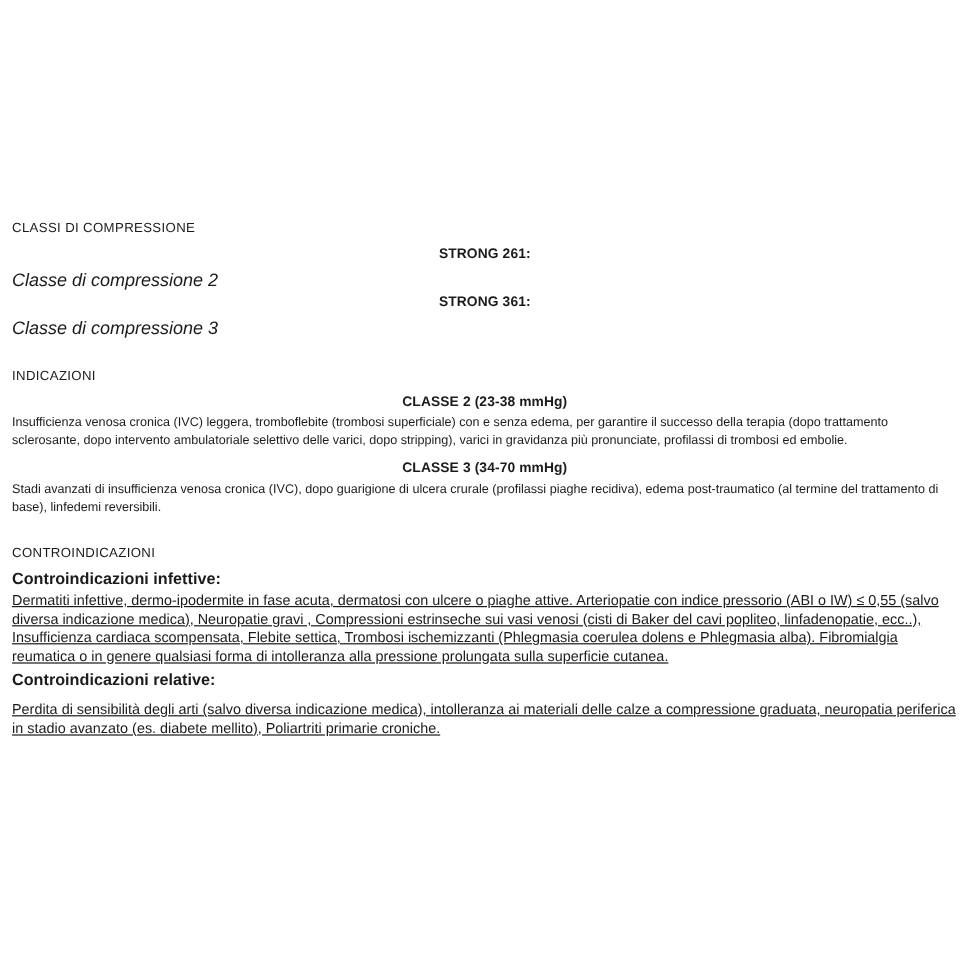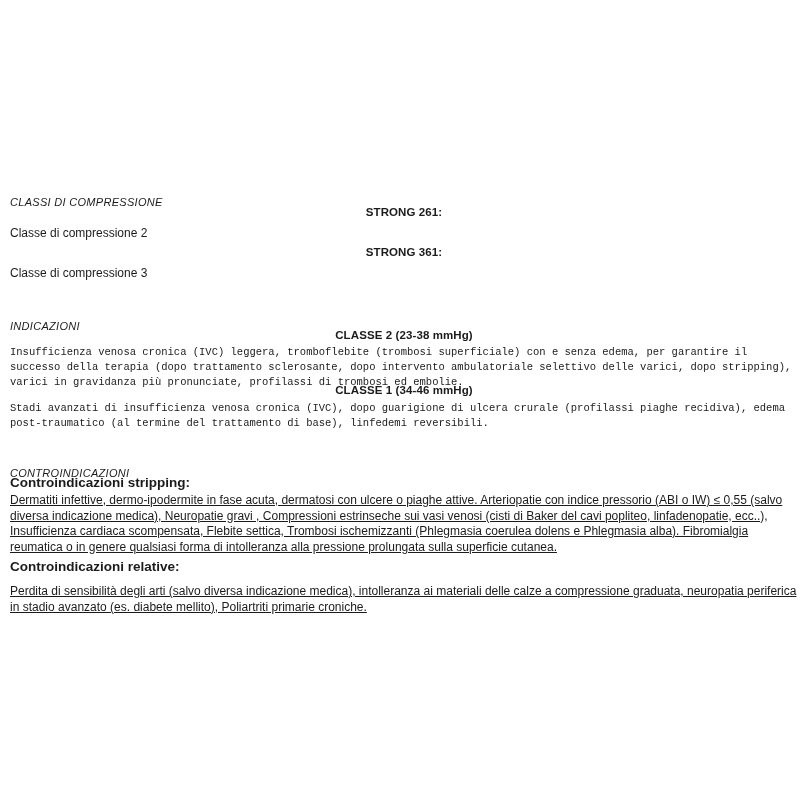--- a/index.html
+++ b/index.html
@@ -11,41 +11,39 @@
     width: 800px;
     height: 800px;
     position: relative;
     font-family: "Liberation Sans", "DejaVu Sans", sans-serif;
     color: #1b1b1b;
     overflow: hidden;
   }
   .abs { position: absolute; left: 10px; width: 788px; }
 
   .section-heading {
-    font-style: italic;
     font-size: 11px;
     font-weight: 400;
     letter-spacing: 0.3px;
     color: #1b1b1b;
-    margin-top: 12px;
   }
   .small-label {
     font-weight: 700;
     font-size: 11.5px;
     letter-spacing: 0.1px;
     text-align: center;
   }
   .small-text {
-    font-size: 12px;
+    font-size: 15px;
     line-height: 15px;
+    font-style: italic;
   }
   .body-text-sm {
     font-size: 10.5px;
     line-height: 15px;
-    font-family: Liberation Mono, monospace;
   }
   .big-label {
     font-weight: 700;
     font-size: 13.5px;
   }
   .body-text-md {
     font-size: 12px;
     line-height: 15.5px;
     text-decoration: underline;
   }
@@ -62,25 +60,25 @@
 <div class="abs small-label" style="top:246px;">STRONG 361:</div>
 
 <div class="abs small-text" style="top:266px;">Classe di compressione 3</div>
 
 <div class="abs section-heading" style="top:308px;">INDICAZIONI</div>
 
 <div class="abs small-label" style="top:329px;">CLASSE 2 (23-38 mmHg)</div>
 
 <div class="abs body-text-sm" style="top:345px;">Insufficienza venosa cronica (IVC) leggera, tromboflebite (trombosi superficiale) con e senza edema, per garantire il successo della terapia (dopo trattamento sclerosante, dopo intervento ambulatoriale selettivo delle varici, dopo stripping), varici in gravidanza più pronunciate, profilassi di trombosi ed embolie.</div>
 
-<div class="abs small-label" style="top:384px;">CLASSE 1 (34-46 mmHg)</div>
+<div class="abs small-label" style="top:384px;">CLASSE 3 (34-70 mmHg)</div>
 
 <div class="abs body-text-sm" style="top:401px;">Stadi avanzati di insufficienza venosa cronica (IVC), dopo guarigione di ulcera crurale (profilassi piaghe recidiva), edema post-traumatico (al termine del trattamento di base), linfedemi reversibili.</div>
 
 <div class="abs section-heading" style="top:455px;">CONTROINDICAZIONI</div>
 
-<div class="abs big-label" style="top:475px;">Controindicazioni stripping:</div>
+<div class="abs big-label" style="top:475px;">Controindicazioni infettive:</div>
 
 <div class="abs body-text-md" style="top:493px;">Dermatiti infettive, dermo-ipodermite in fase acuta, dermatosi con ulcere o piaghe attive. Arteriopatie con indice pressorio (ABI o IW) ≤ 0,55 (salvo diversa indicazione medica), Neuropatie gravi , Compressioni estrinseche sui vasi venosi (cisti di Baker del cavi popliteo, linfadenopatie, ecc..), Insufficienza cardiaca scompensata, Flebite settica, Trombosi ischemizzanti (Phlegmasia coerulea dolens e Phlegmasia alba). Fibromialgia reumatica o in genere qualsiasi forma di intolleranza alla pressione prolungata sulla superficie cutanea.</div>
 
 <div class="abs big-label" style="top:559px;">Controindicazioni relative:</div>
 
 <div class="abs body-text-md" style="top:584px;">Perdita di sensibilità degli arti (salvo diversa indicazione medica), intolleranza ai materiali delle calze a compressione graduata, neuropatia periferica in stadio avanzato (es. diabete mellito), Poliartriti primarie croniche.</div>
 
 </body></html>

